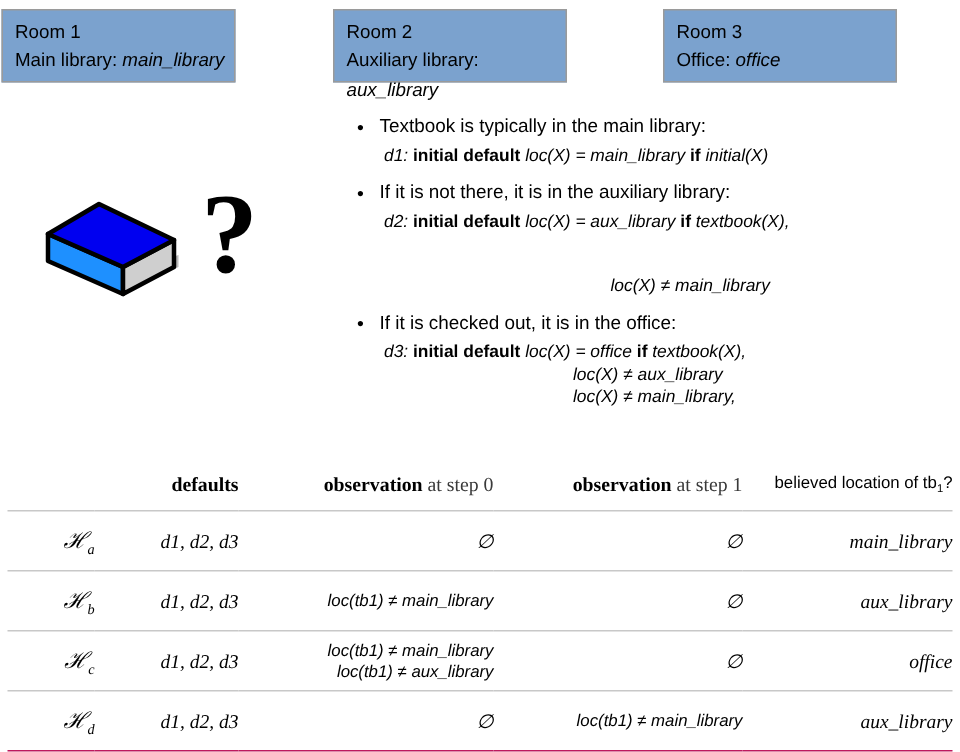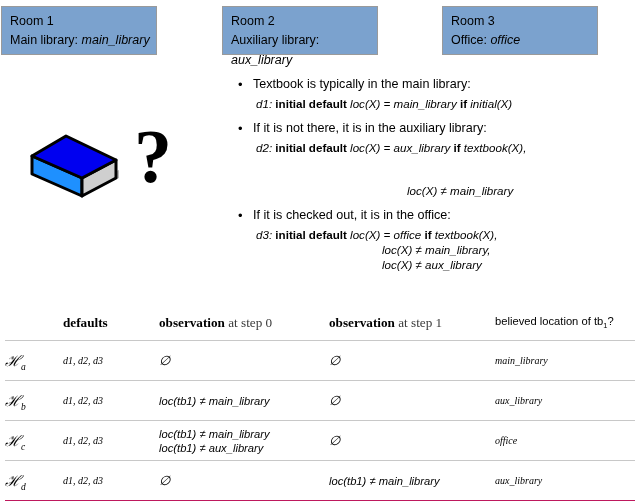--- a/index.html
+++ b/index.html
@@ -122,21 +122,21 @@
   table.hyp-table {
     border-collapse: collapse;
     width: 630px;
     margin-left: 5px;
     table-layout: fixed;
   }
   table.hyp-table th,
   table.hyp-table td {
     padding: 0;
     vertical-align: middle;
-    text-align: left;
+    text-align: right;
   }
   table.hyp-table thead th {
     height: 34px;
     font-weight: normal;
   }
   table.hyp-table tbody tr {
     border-top: 1px solid #c8c8c8;
   }
   table.hyp-table tbody tr:last-child {
     border-bottom: 7px solid #be185d;
@@ -167,21 +167,21 @@
     font-style: italic;
     font-size: 15px;
   }
   .cell-hyp sub {
     font-size: 9.5px;
     font-style: italic;
   }
   .cell-serif-it {
     font-family: "Liberation Serif", serif;
     font-style: italic;
-    font-size: 10px;
+    font-size: 13px;
   }
   .cell-sans-it {
     font-family: "Liberation Sans", sans-serif;
     font-style: italic;
     font-size: 11.2px;
     line-height: 14px;
   }
   .cell-empty {
     font-family: "Liberation Serif", serif;
     font-style: italic;
@@ -245,22 +245,22 @@
   <div class="bullet-row">
     <span class="bullet-dot">•</span>
     <span>If it is checked out, it is in the office:</span>
   </div>
   <div class="formula">
     <span class="lbl">d3:</span>
     <span class="kw">initial default</span>
     <span class="it">loc(X) = office</span>
     <span class="kw">if</span>
     <span class="it">textbook(X),</span>
+    <span class="cont3 it">loc(X)  ≠ aux_library</span>
     <span class="cont3 it">loc(X)  ≠ main_library,</span>
-    <span class="cont3 it">loc(X)  ≠ aux_library</span>
   </div>
 
 </div>
 
 <div id="table-wrap">
   <table class="hyp-table">
     <colgroup>
       <col class="col-h">
         <col class="col-def">
         <col class="col-o0">

